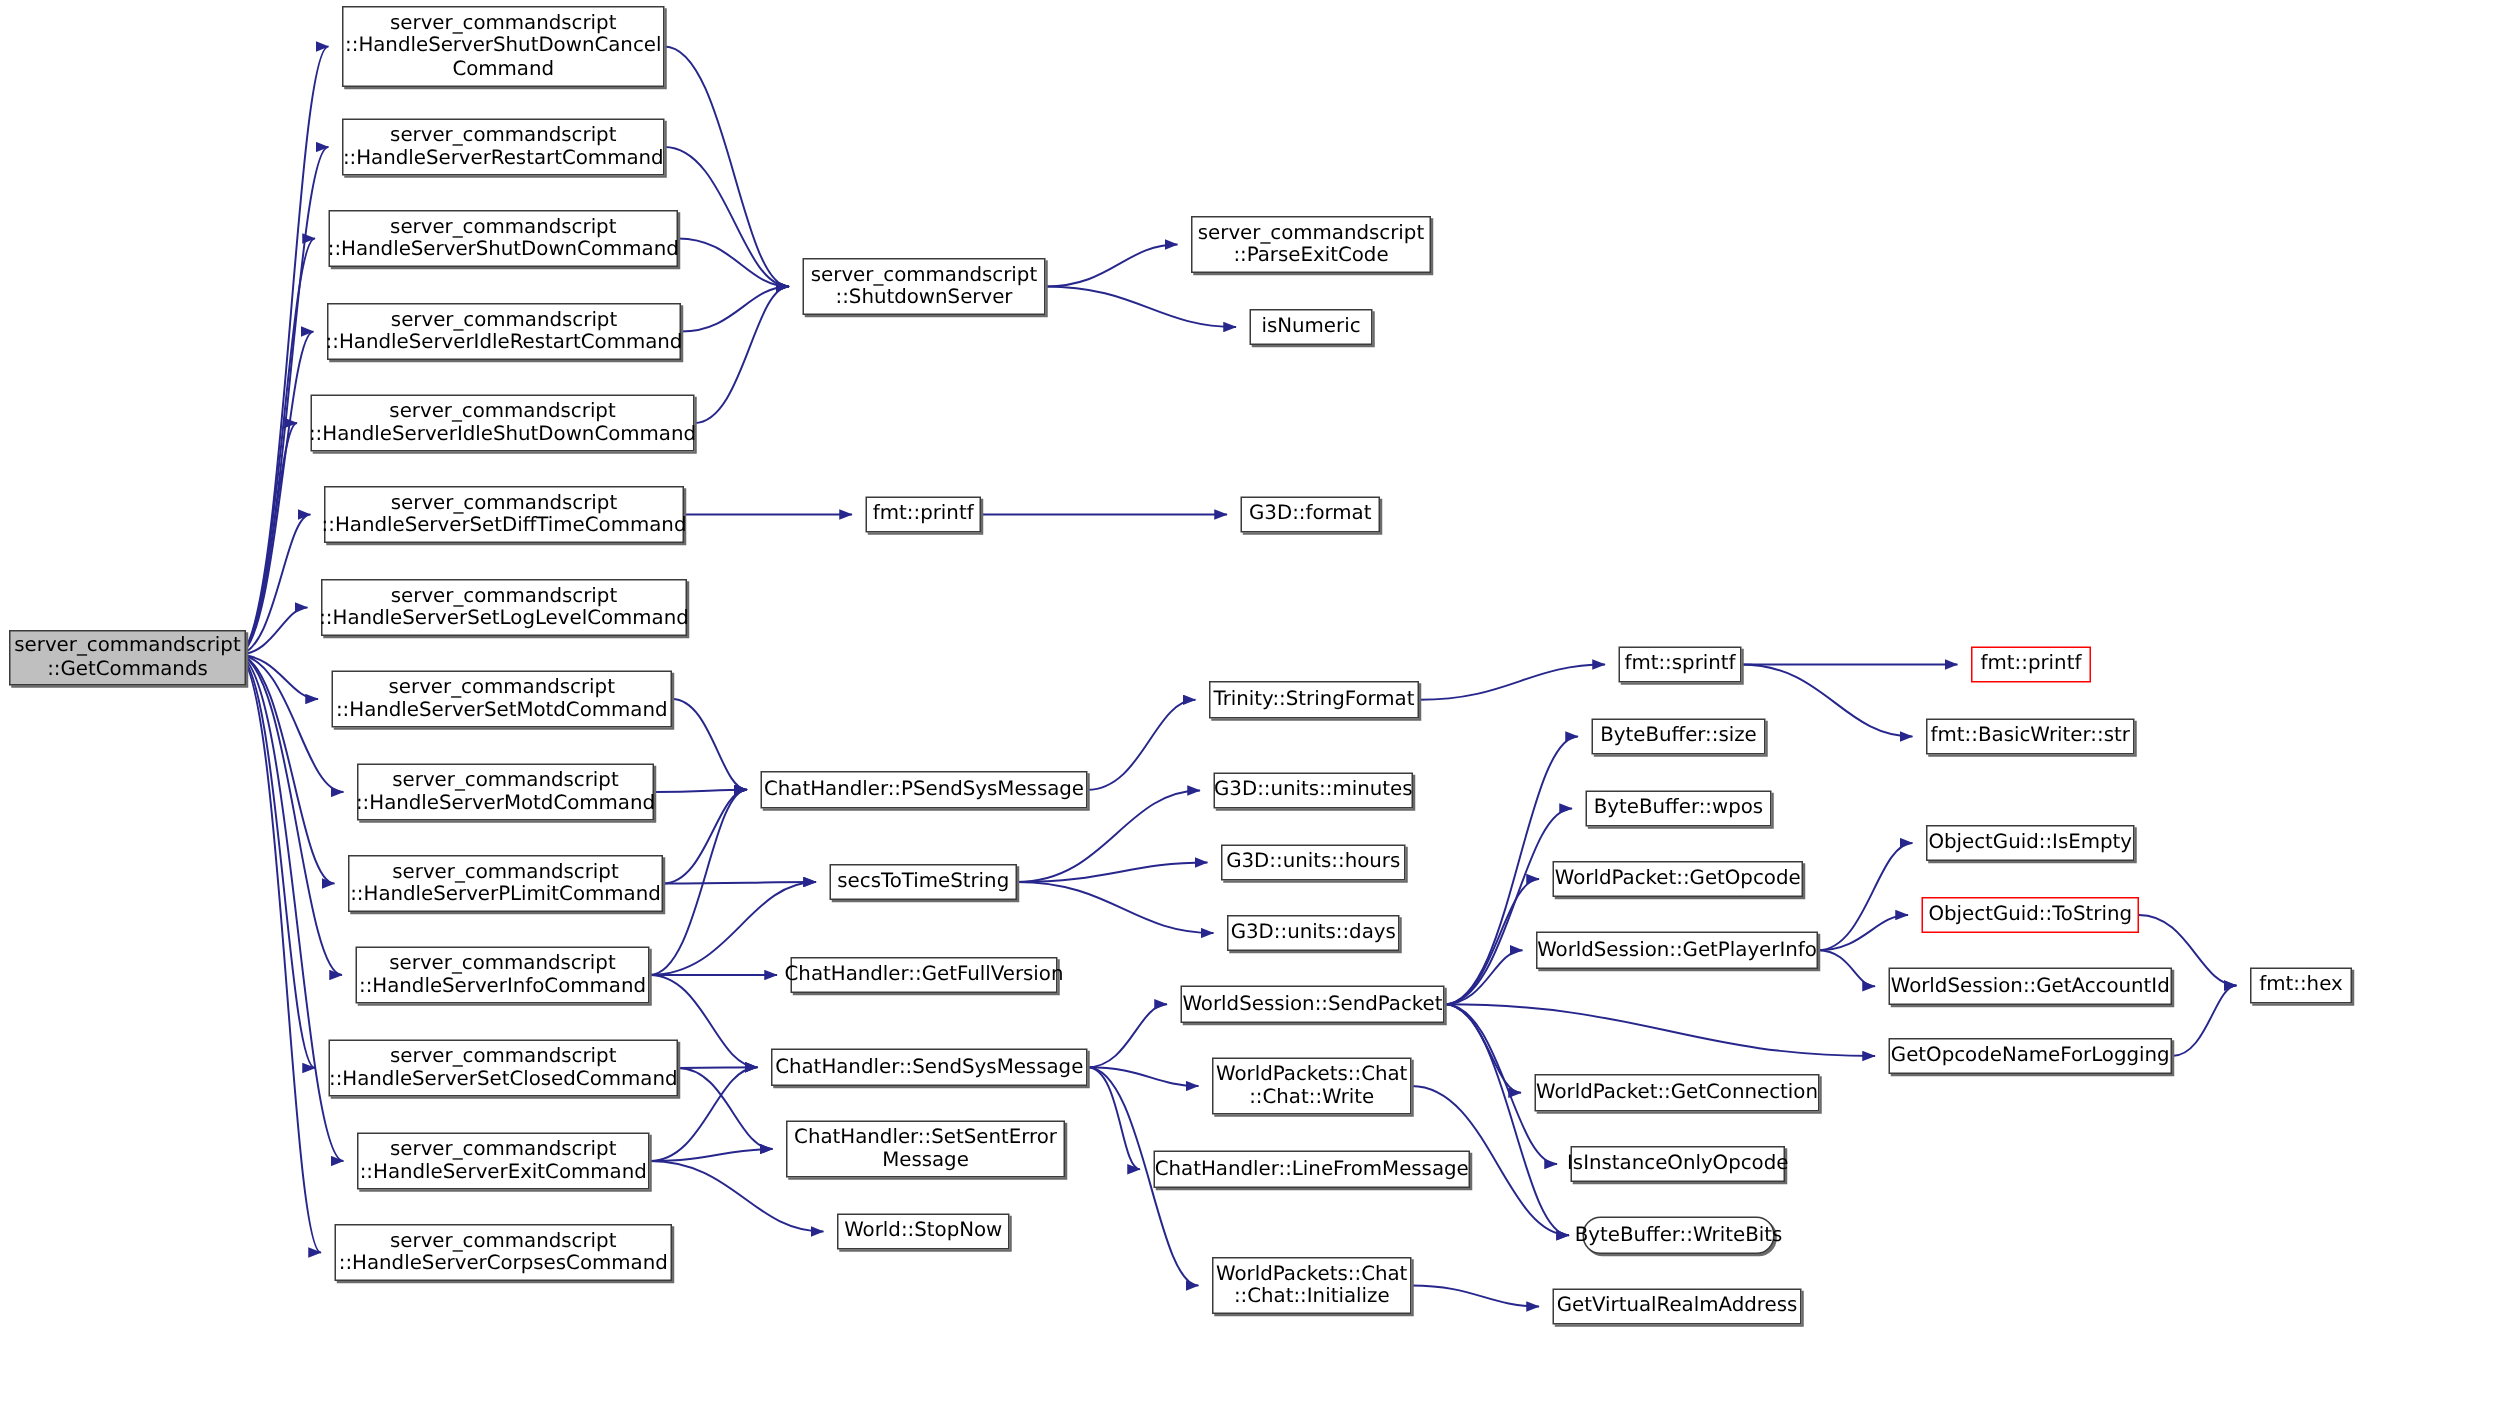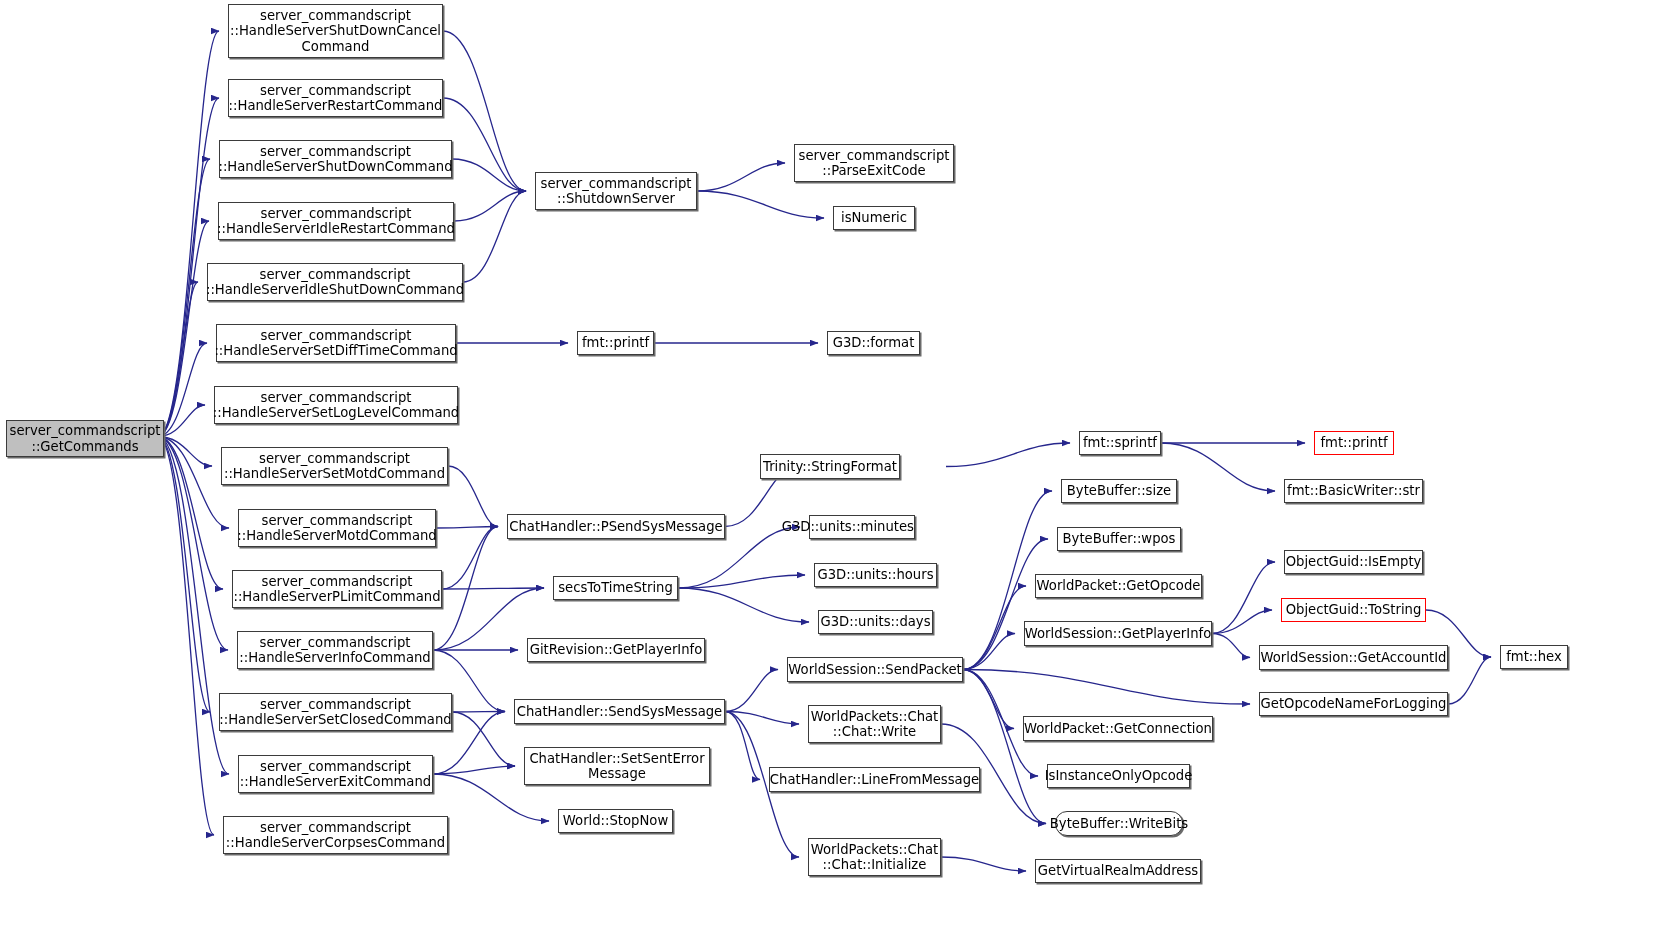--- a/index.html
+++ b/index.html
@@ -141,27 +141,27 @@
 ::HandleServerCorpsesCommand</span></div>
       <div class="node" style="left: 535px; top: 172px; width: 162px; height: 38px;"><span>server_commandscript
 ::ShutdownServer</span></div>
       <div class="node" style="left: 794px; top: 144px; width: 160px; height: 38px;"><span>server_commandscript
 ::ParseExitCode</span></div>
       <div class="node" style="left: 833px; top: 206px; width: 82px; height: 24px;"><span>isNumeric</span></div>
       <div class="node" style="left: 577px; top: 331px; width: 77px; height: 24px;"><span>fmt::printf</span></div>
       <div class="node" style="left: 827px; top: 331px; width: 93px; height: 24px;"><span>G3D::format</span></div>
       <div class="node" style="left: 507px; top: 514px; width: 218px; height: 25px;"><span>ChatHandler::PSendSysMessage</span></div>
       <div class="node" style="left: 553px; top: 576px; width: 125px; height: 24px;"><span>secsToTimeString</span></div>
-      <div class="node" style="left: 527px; top: 638px; width: 178px; height: 24px;"><span>GitRevision::GetPlayerInfo</span></div>
+      <div class="node" style="left: 527px; top: 638px; width: 178px; height: 24px;"><span>ChatHandler::GetFullVersion</span></div>
       <div class="node" style="left: 514px; top: 699px; width: 211px; height: 25px;"><span>ChatHandler::SendSysMessage</span></div>
       <div class="node" style="left: 524px; top: 747px; width: 186px; height: 38px;"><span>ChatHandler::SetSentError
 Message</span></div>
       <div class="node" style="left: 558px; top: 809px; width: 115px; height: 24px;"><span>World::StopNow</span></div>
-      <div class="node" style="left: 760px; top: 454px; width: 140px; height: 25px;"><span>Trinity::StringFormat</span></div>
-      <div class="node" style="left: 809px; top: 515px; width: 106px; height: 24px; justify-content: flex-end;"><span>G3D::units::minutes</span></div>
+      <div class="node" style="left: 806px; top: 454px; width: 140px; height: 25px;"><span>Trinity::StringFormat</span></div>
+      <div class="node" style="left: 809px; top: 515px; width: 133px; height: 24px;"><span>G3D::units::minutes</span></div>
       <div class="node" style="left: 814px; top: 563px; width: 123px; height: 24px;"><span>G3D::units::hours</span></div>
       <div class="node" style="left: 818px; top: 610px; width: 115px; height: 24px;"><span>G3D::units::days</span></div>
       <div class="node" style="left: 787px; top: 657px; width: 176px; height: 25px;"><span>WorldSession::SendPacket</span></div>
       <div class="node" style="left: 808px; top: 705px; width: 133px; height: 38px;"><span>WorldPackets::Chat
 ::Chat::Write</span></div>
       <div class="node" style="left: 769px; top: 767px; width: 211px; height: 25px;"><span>ChatHandler::LineFromMessage</span></div>
       <div class="node" style="left: 808px; top: 838px; width: 133px; height: 38px;"><span>WorldPackets::Chat
 ::Chat::Initialize</span></div>
       <div class="node" style="left: 1079px; top: 431px; width: 82px; height: 24px;"><span>fmt::sprintf</span></div>
       <div class="node" style="left: 1061px; top: 479px; width: 116px; height: 24px;"><span>ByteBuffer::size</span></div>

